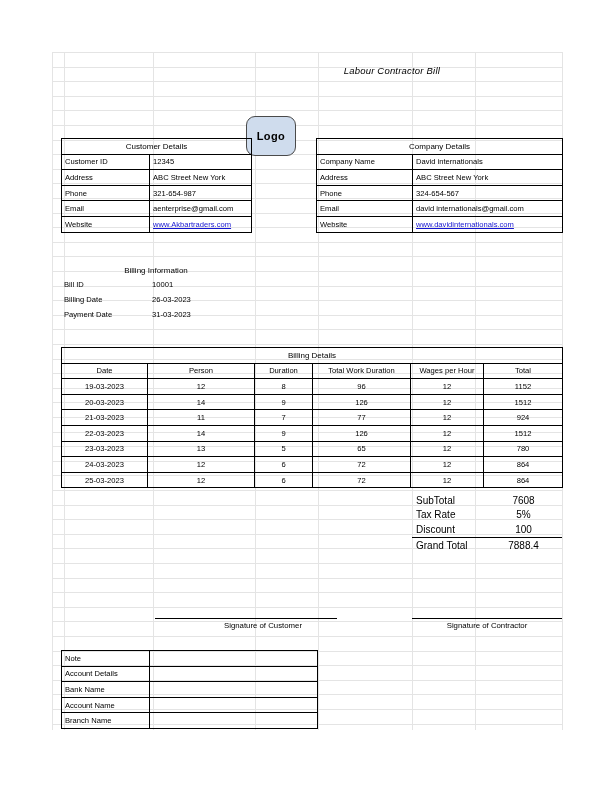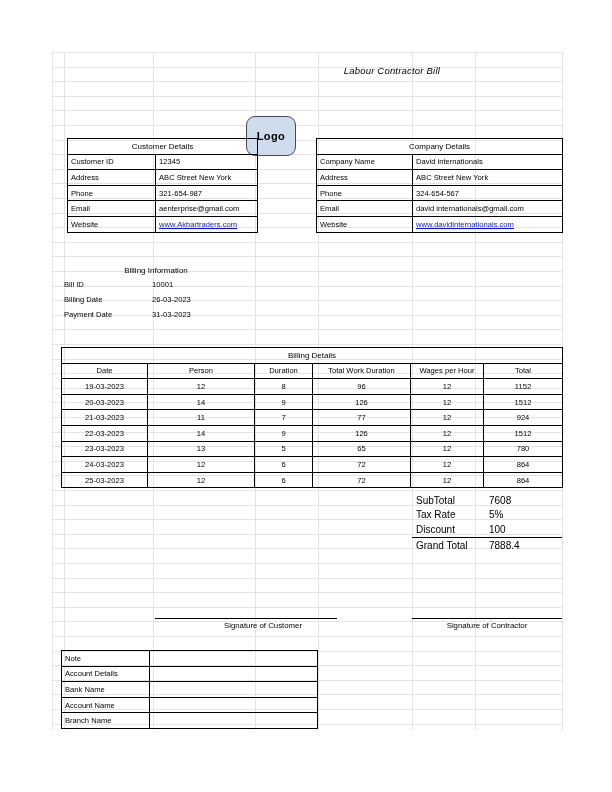--- a/index.html
+++ b/index.html
@@ -66,21 +66,21 @@
     height: 14.6px;
     overflow: hidden;
     white-space: nowrap;
     vertical-align: middle;
   }
   .hdr {
     text-align: center;
     font-size: 8px;
   }
   .ctr  { text-align: center; }
-  .rgt  { text-align: left; }
+  .rgt  { text-align: center; }
   .lnk  {
     color: #1414d0;
     text-decoration: underline;
   }
 
   
   .plain {
     border-collapse: collapse;
     table-layout: fixed;
     font-size: 7.6px;
@@ -175,21 +175,21 @@
     <div class="gridline-h" style="top: 628px;"></div>
     <div class="gridline-h" style="top: 642px;"></div>
     <div class="gridline-h" style="top: 657px;"></div>
     <div class="gridline-h" style="top: 672px;"></div>
   </div>
 
 <div class="abs title" style="left:180px; top:65px; width:260px;">Labour Contractor Bill</div>
 
 <div class="abs logo-badge" style="left:246px; top:84px; width:50px; height:40px;margin-top:32px;">Logo</div>
 
-<table class="abs tbl" id="customer-table" style="left:61px; top:138px; width:190px;margin-left:6px;">
+<table class="abs tbl" id="customer-table" style="left:61px; top:138px; width:190px;">
   <colgroup>
       <col style="width:88px">
       <col style="width:102px">
     </colgroup>
   <tbody>
     <tr>
       <td class="hdr" colspan="2">Customer Details</td>
     </tr>
   <tr>
         <td>Customer ID</td>

